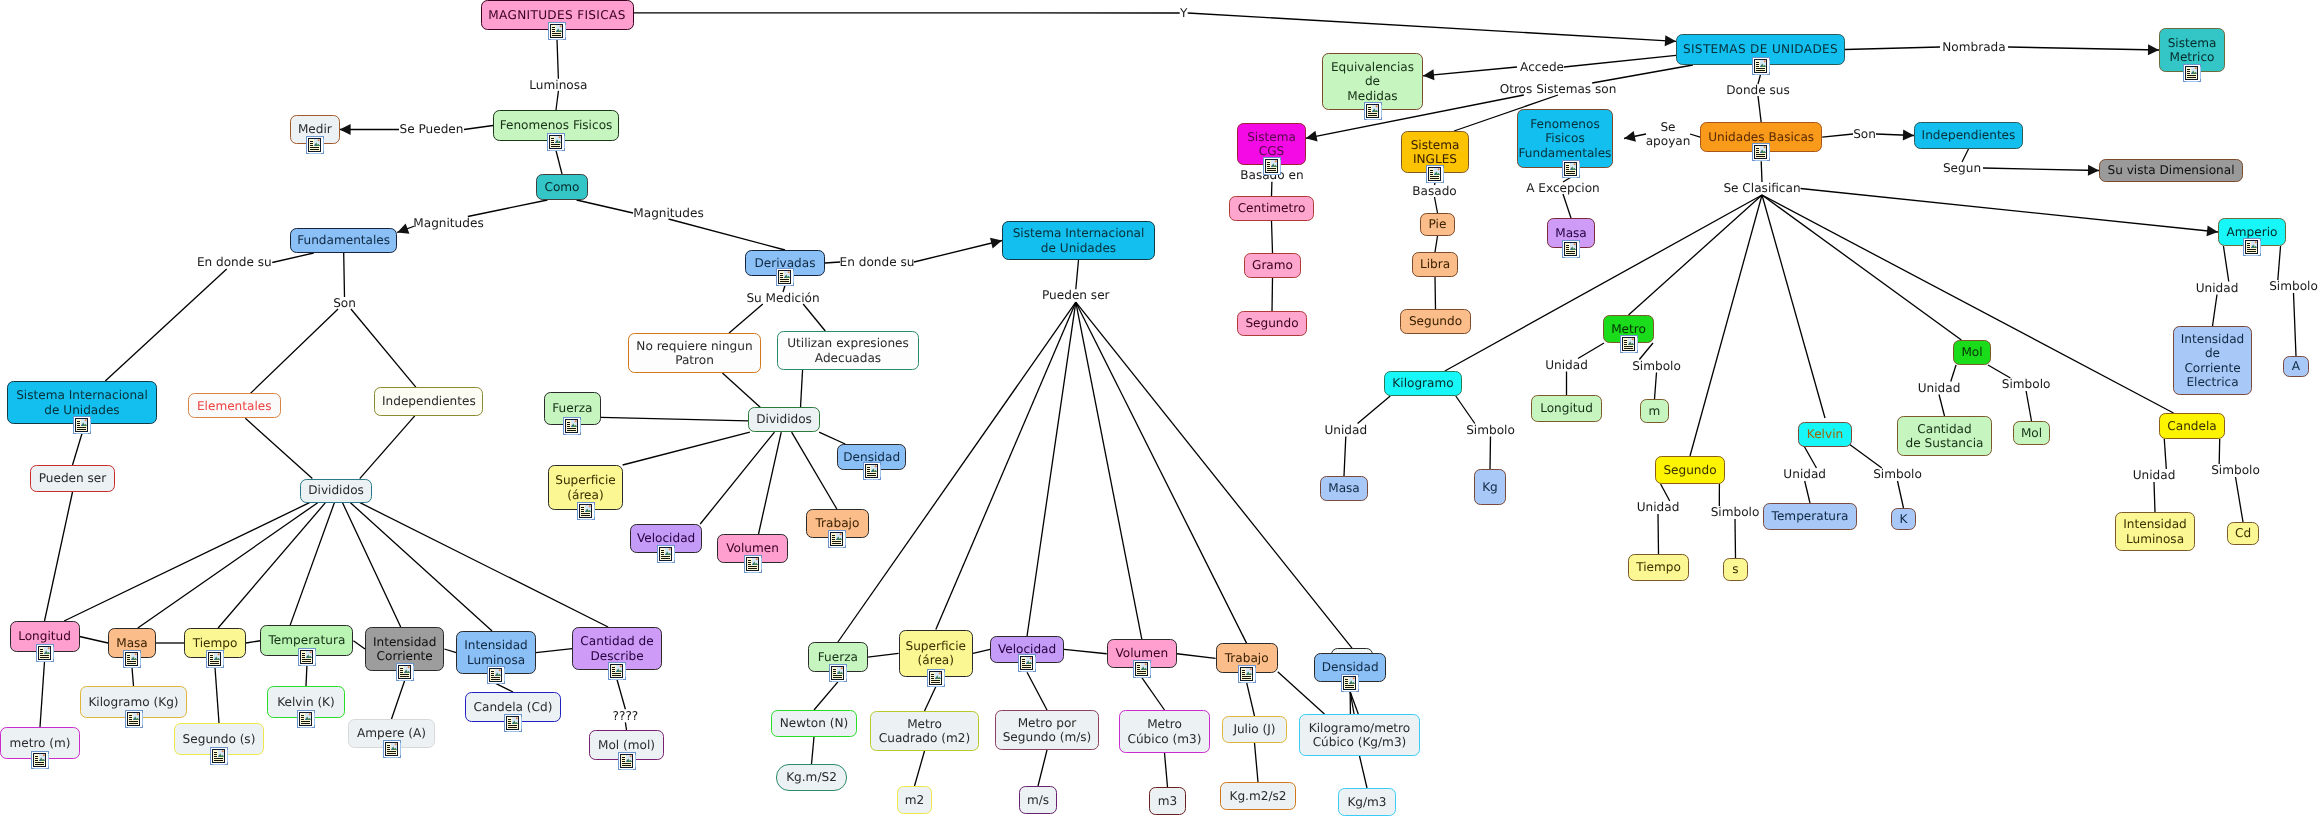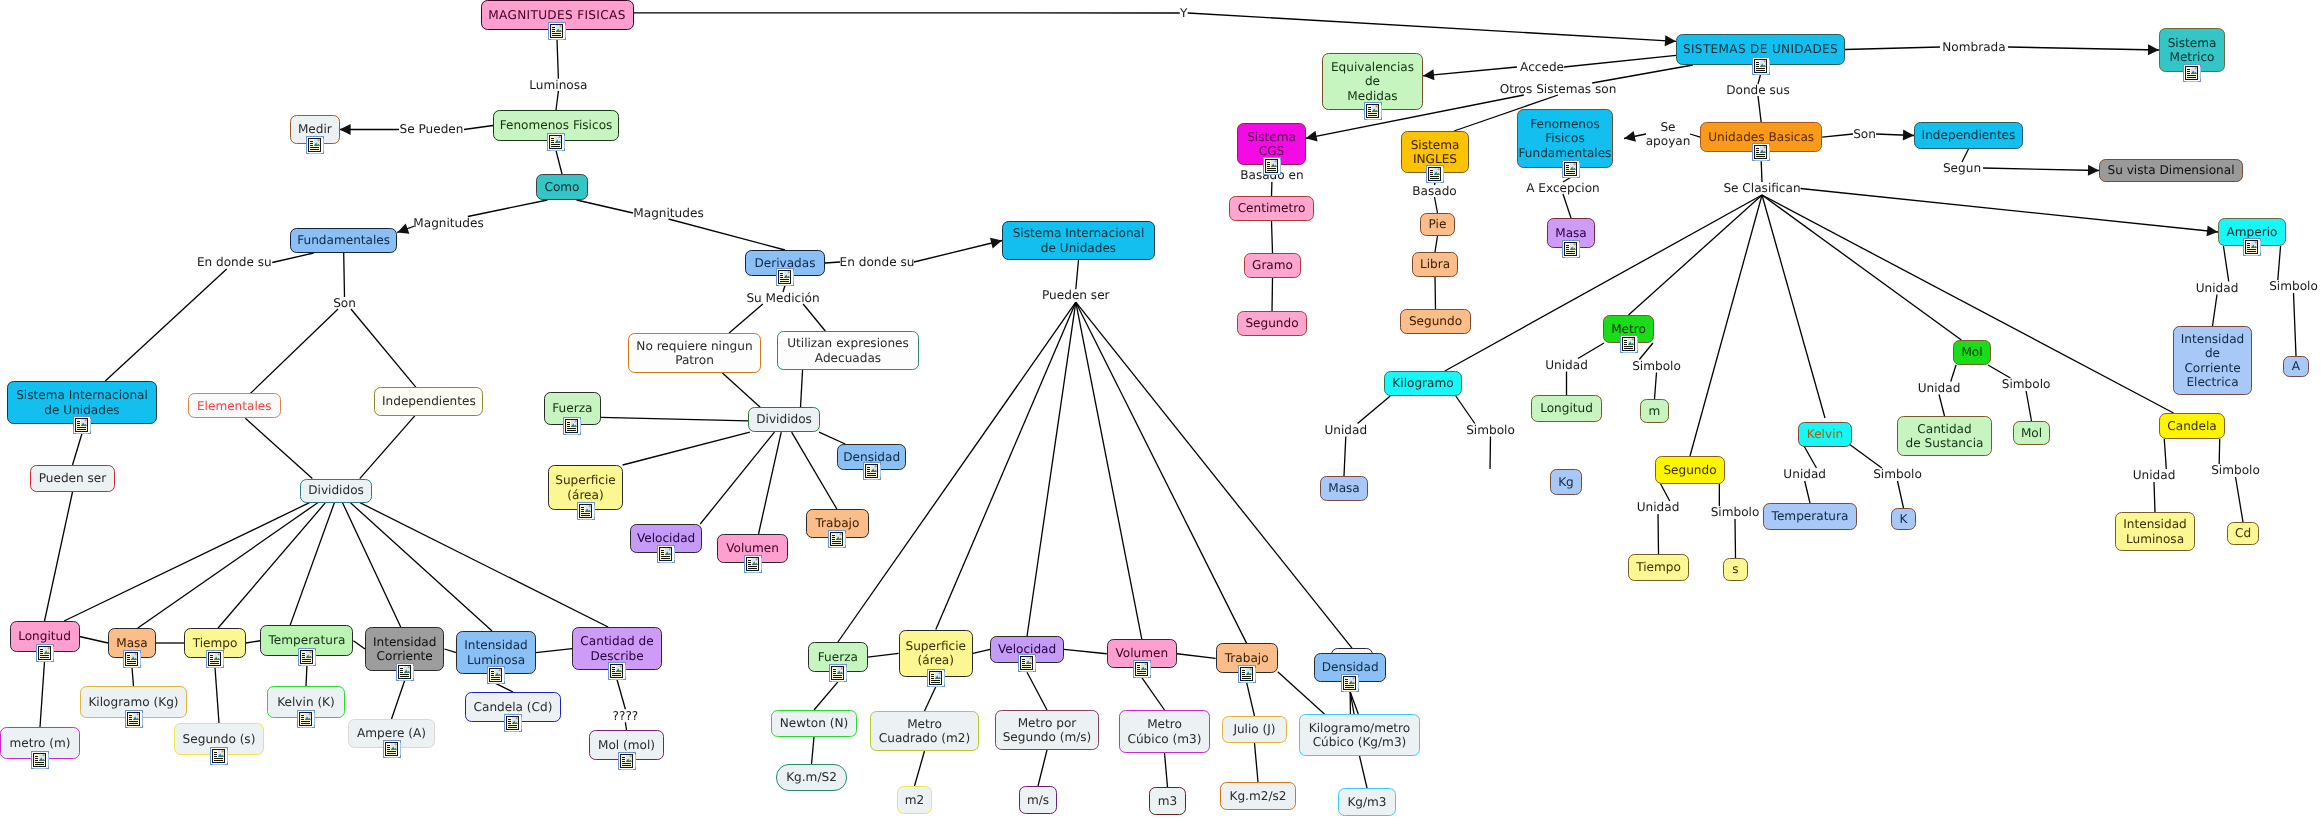--- a/index.html
+++ b/index.html
@@ -967,32 +967,32 @@
           <rect x="4" y="5" width="3" height="1" fill="#161608"></rect>
           <rect x="4" y="7" width="3" height="1" fill="#161608"></rect>
           <rect x="4" y="9" width="3" height="1" fill="#161608"></rect>
           <rect x="4" y="11" width="9" height="1" fill="#161608"></rect>
           <rect x="4" y="13" width="9" height="1" fill="#161608"></rect>
         </svg></div>
       <div class="node" id="n-longitud-lightgreen" style="left: 1531px; top: 395px; width: 71px; height: 27px; background: rgb(198, 245, 192); border-color: rgb(122, 90, 42); color: rgb(22, 48, 22);"><span>Longitud</span></div>
       <div class="node" id="n-m-symbol" style="left: 1640px; top: 399px; width: 29px; height: 24px; background: rgb(198, 245, 192); border-color: rgb(122, 90, 42); color: rgb(22, 48, 22);"><span>m</span></div>
       <div class="node" id="n-kilogramo-cyan" style="left: 1384px; top: 371px; width: 78px; height: 25px; background: rgb(23, 247, 247); border-color: rgb(42, 122, 90); color: rgb(6, 42, 42);"><span>Kilogramo</span></div>
       <div class="node" id="n-masa-blue" style="left: 1320px; top: 476px; width: 48px; height: 25px; background: rgb(168, 200, 247); border-color: rgb(122, 74, 58); color: rgb(16, 41, 67);"><span>Masa</span></div>
-      <div class="node" id="n-kg-symbol" style="left: 1550px; top: 469px; width: 32px; height: 26px; background: rgb(168, 200, 247); border-color: rgb(122, 74, 58); color: rgb(16, 41, 67);"><span>Kg</span></div>
+      <div class="node" id="n-kg-symbol" style="left: 1474px; top: 469px; width: 32px; height: 36px; background: rgb(168, 200, 247); border-color: rgb(122, 74, 58); color: rgb(16, 41, 67);"><span>Kg</span></div>
       <div class="node" id="n-segundo-yellow" style="left: 1655px; top: 456px; width: 70px; height: 28px; background: rgb(252, 244, 0); border-color: rgb(138, 94, 20); color: rgb(58, 50, 0);"><span>Segundo</span></div>
       <div class="node" id="n-tiempo-lightyellow" style="left: 1628px; top: 554px; width: 61px; height: 27px; background: rgb(251, 247, 146); border-color: rgb(122, 90, 42); color: rgb(58, 50, 0);"><span>Tiempo</span></div>
       <div class="node" id="n-s-symbol" style="left: 1723px; top: 558px; width: 25px; height: 23px; background: rgb(251, 247, 146); border-color: rgb(122, 90, 42); color: rgb(58, 50, 0);"><span>s</span></div>
       <div class="node" id="n-kelvin-cyan" style="left: 1798px; top: 422px; width: 54px; height: 25px; background: rgb(23, 247, 247); border-color: rgb(122, 74, 58); color: #a16207;"><span>Kelvin</span></div>
       <div class="node" id="n-temperatura-blue" style="left: 1763px; top: 503px; width: 94px; height: 27px; background: rgb(168, 200, 247); border-color: rgb(122, 74, 58); color: rgb(16, 41, 67);"><span>Temperatura</span></div>
       <div class="node" id="n-k-symbol" style="left: 1891px; top: 508px; width: 25px; height: 22px; background: rgb(168, 200, 247); border-color: rgb(122, 74, 58); color: rgb(16, 41, 67);"><span>K</span></div>
       <div class="node" id="n-mol-green" style="left: 1953px; top: 340px; width: 38px; height: 25px; background: rgb(26, 220, 26); border-color: rgb(122, 90, 42); color: rgb(6, 48, 6);"><span>Mol</span></div>
       <div class="node" id="n-cantidad-sustancia-lightgreen" style="left: 1897px; top: 416px; width: 95px; height: 40px; background: rgb(198, 245, 192); border-color: rgb(122, 90, 42); color: rgb(22, 48, 22);"><span>Cantidad
 de Sustancia</span></div>
       <div class="node" id="n-mol-lightgreen" style="left: 2013px; top: 421px; width: 37px; height: 24px; background: rgb(198, 245, 192); border-color: rgb(122, 90, 42); color: rgb(22, 48, 22);"><span>Mol</span></div>
-      <div class="node" id="n-candela-yellow" style="left: 2159px; top: 413px; width: 66px; height: 26px; background: rgb(252, 244, 0); border-color: rgb(138, 94, 20); color: rgb(58, 50, 0); border-radius: 7px;"><span>Candela</span></div>
+      <div class="node" id="n-candela-yellow" style="left: 2159px; top: 413px; width: 66px; height: 26px; background: rgb(252, 244, 0); border-color: rgb(138, 94, 20); color: rgb(58, 50, 0);"><span>Candela</span></div>
       <div class="node" id="n-intensidad-luminosa-yellow" style="left: 2115px; top: 512px; width: 80px; height: 39px; background: rgb(251, 247, 146); border-color: rgb(122, 90, 42); color: rgb(58, 50, 0);"><span>Intensidad
 Luminosa</span></div>
       <div class="node" id="n-cd-symbol" style="left: 2227px; top: 522px; width: 32px; height: 23px; background: rgb(251, 247, 146); border-color: rgb(122, 90, 42); color: rgb(58, 50, 0);"><span>Cd</span></div>
       <div class="linklabel" id="l-describe" style="left: 532.4px; top: 78.8px; width: 52px; height: 12px;"><span>Luminosa</span></div>
       <div class="linklabel" id="l-se-pueden" style="left: 399px; top: 123px; width: 65px; height: 13px;"><span>Se Pueden</span></div>
       <div class="linklabel" id="l-magnitudes-left" style="left: 414px; top: 216.5px; width: 69px; height: 13px;"><span>Magnitudes</span></div>
       <div class="linklabel" id="l-magnitudes-right" style="left: 633px; top: 207px; width: 71px; height: 12px;"><span>Magnitudes</span></div>
       <div class="linklabel" id="l-en-donde-su" style="left: 196.3px; top: 256px; width: 76px; height: 13px;"><span>En donde su</span></div>
       <div class="linklabel" id="l-son" style="left: 333px; top: 297px; width: 23px; height: 12px;"><span>Son</span></div>
       <div class="linklabel" id="l-en-donde-su-2" style="left: 840px; top: 256px; width: 74px; height: 12px;"><span>En donde su</span></div>

